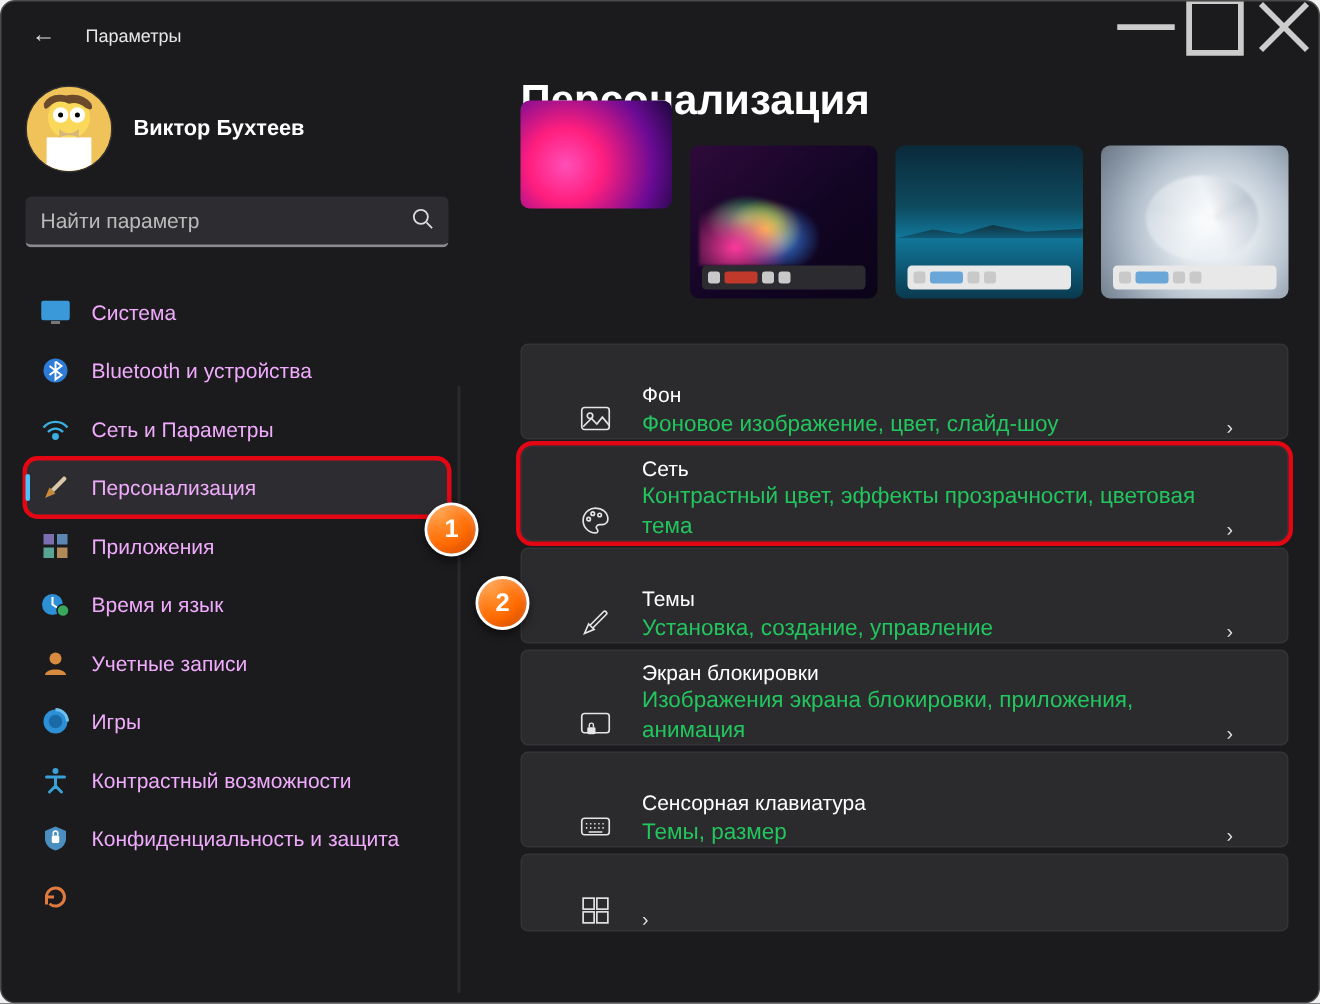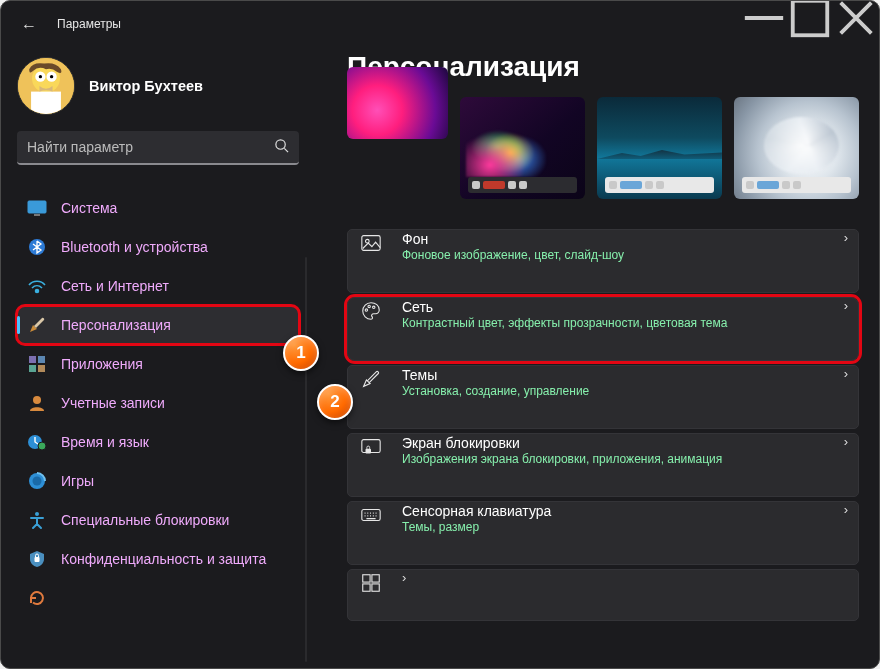--- a/index.html
+++ b/index.html
@@ -180,33 +180,33 @@
     filter: blur(1px);
     border-radius: 50%;
   }
 
   .card {
     background: #2b2b2e;
     border: 1px solid #343438;
     border-radius: 5px;
     height: 64px;
     margin-bottom: 4px;
-    display: flex; align-items: flex-start;
-    padding: 0 10px;
+    display: flex; align-items: flex-end;
+    padding: 0 36px;
     cursor: pointer;
   }
   .card .cicon {
     width: 26px; height: 26px; margin-right: 18px;
     display: flex; align-items: center; justify-content: center;
     color: #e6e6e6;
   }
   .card .cicon svg { width: 22px; height: 22px; stroke: #e6e6e6; fill: none; stroke-width: 1.2; }
   .card .lines { flex: 1; line-height: 1.3; }
   .card .ctitle { font-size: 14px; }
-  .card .csub { font-size: 12px; color: #86efac; }
+  .card .csub { font-size: 15px; color: #22c55e; }
   .card .chev { color: #ddd; font-size: 13px; }
   .card.highlight {
     outline: 3px solid #e30613;
     outline-offset: 0;
     border-radius: 8px;
   }
   .card.short { height: 52px; }
 </style>
 </head>
 <body>
@@ -288,21 +288,21 @@
           <span>Bluetooth и устройства</span>
         </div>
         <div class="nav-item">
           <span class="nav-icon">
               <svg viewBox="0 0 20 20" stroke="#3ab0e0" fill="none" stroke-width="1.6">
                 <path d="M2 9 C6 4 14 4 18 9"></path>
                 <path d="M5 12 C8 9 12 9 15 12"></path>
                 <circle cx="10" cy="15" r="1.5" fill="#3ab0e0"></circle>
               </svg>
             </span>
-          <span>Сеть и Интернет</span>
+          <span>Сеть и Параметры</span>
         </div>
         <div class="nav-item selected highlight">
           <span class="nav-icon">
               <svg viewBox="0 0 20 20">
                 <path d="M3 17 L6 10 L10 14 Z" fill="#c98b3a"></path>
                 <path d="M7 11 L15 3 C16 2 18 4 17 5 L9 13 Z" fill="#d9c7a8"></path>
               </svg>
             </span>
           <span>Персонализация</span>
         </div>
@@ -313,54 +313,54 @@
                 <rect x="11" y="2" width="7" height="7" fill="#5c87b2"></rect>
                 <rect x="2" y="11" width="7" height="7" fill="#5aa493"></rect>
                 <rect x="11" y="11" width="7" height="7" fill="#b28a5a"></rect>
               </svg>
             </span>
           <span>Приложения</span>
         </div>
         <div class="nav-item">
           <span class="nav-icon">
               <svg viewBox="0 0 20 20">
-                <circle cx="10" cy="7" r="4" fill="#d88a3e"></circle>
-                <path d="M3 18 C3 13 17 13 17 18 Z" fill="#d88a3e"></path>
-              </svg>
-            </span>
-          <span>Учетные записи</span>
-        </div>
-        <div class="nav-item">
-          <span class="nav-icon">
-              <svg viewBox="0 0 20 20">
                 <circle cx="8" cy="10" r="7" fill="#2d8fd6"></circle>
                 <path d="M8 5 V10 L11 12" stroke="#fff" stroke-width="1.4" fill="none"></path>
                 <circle cx="15" cy="14" r="4" fill="#3aa85a" stroke="#1b1b1e"></circle>
               </svg>
             </span>
           <span>Время и язык</span>
         </div>
         <div class="nav-item">
           <span class="nav-icon">
               <svg viewBox="0 0 20 20">
+                <circle cx="10" cy="7" r="4" fill="#d88a3e"></circle>
+                <path d="M3 18 C3 13 17 13 17 18 Z" fill="#d88a3e"></path>
+              </svg>
+            </span>
+          <span>Учетные записи</span>
+        </div>
+        <div class="nav-item">
+          <span class="nav-icon">
+              <svg viewBox="0 0 20 20">
                 <circle cx="10" cy="10" r="8" fill="#2d8fd6"></circle>
                 <circle cx="10" cy="10" r="4.5" fill="#1a6aa8"></circle>
                 <path d="M10 2 A8 8 0 0 1 18 10" stroke="#6fc0ee" stroke-width="2" fill="none"></path>
               </svg>
             </span>
           <span>Игры</span>
         </div>
         <div class="nav-item">
           <span class="nav-icon">
               <svg viewBox="0 0 20 20">
                 <circle cx="10" cy="4" r="2" fill="#3aa0d6"></circle>
                 <path d="M4 8 L16 8 M10 8 V14 M10 14 L6 18 M10 14 L14 18" stroke="#3aa0d6" stroke-width="2" fill="none" stroke-linecap="round"></path>
               </svg>
             </span>
-          <span>Специальные блокировки</span>
+          <span>Контрастный возможности</span>
         </div>
         <div class="nav-item">
           <span class="nav-icon">
               <svg viewBox="0 0 20 20">
                 <path d="M10 2 L17 5 V10 C17 14 14 17 10 18 C6 17 3 14 3 10 V5 Z" fill="#4a8fbf"></path>
                 <rect x="7.5" y="8" width="5" height="5" rx="1" fill="#fff"></rect>
                 <path d="M8.5 8 V6.5 a1.5 1.5 0 0 1 3 0 V8" stroke="#fff" fill="none"></path>
               </svg>
             </span>
           <span>Конфиденциальность и защита</span>

